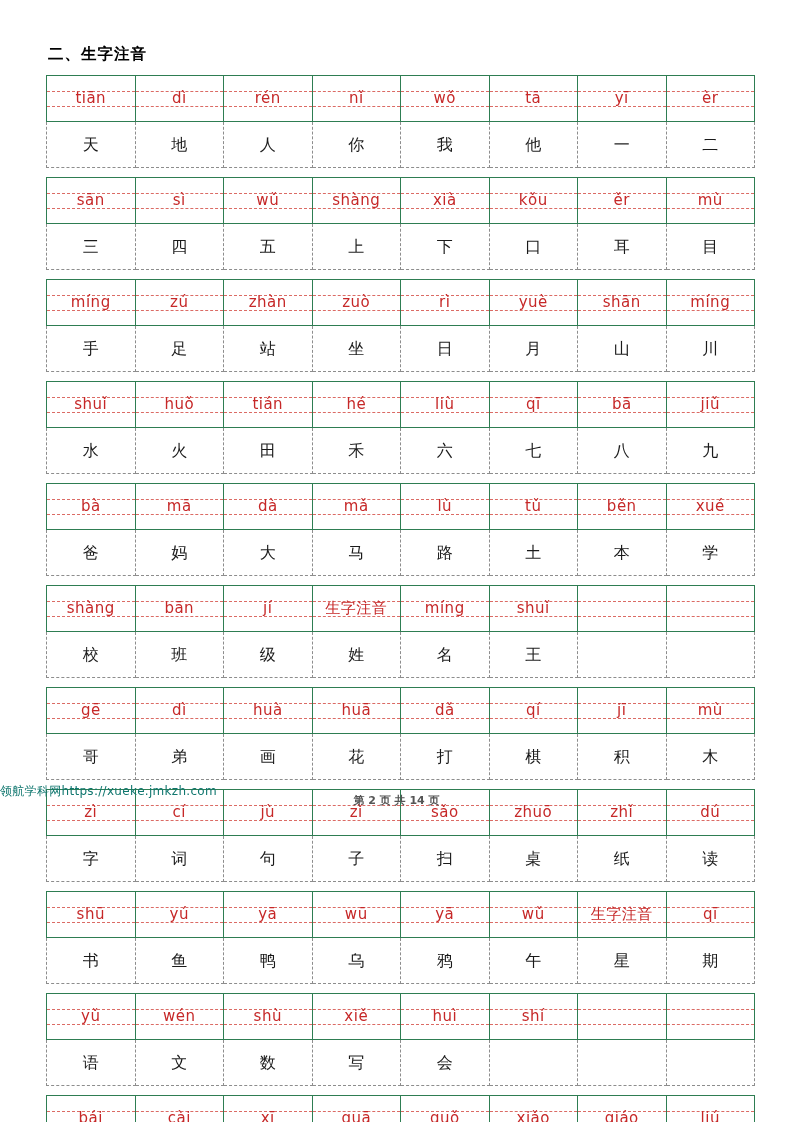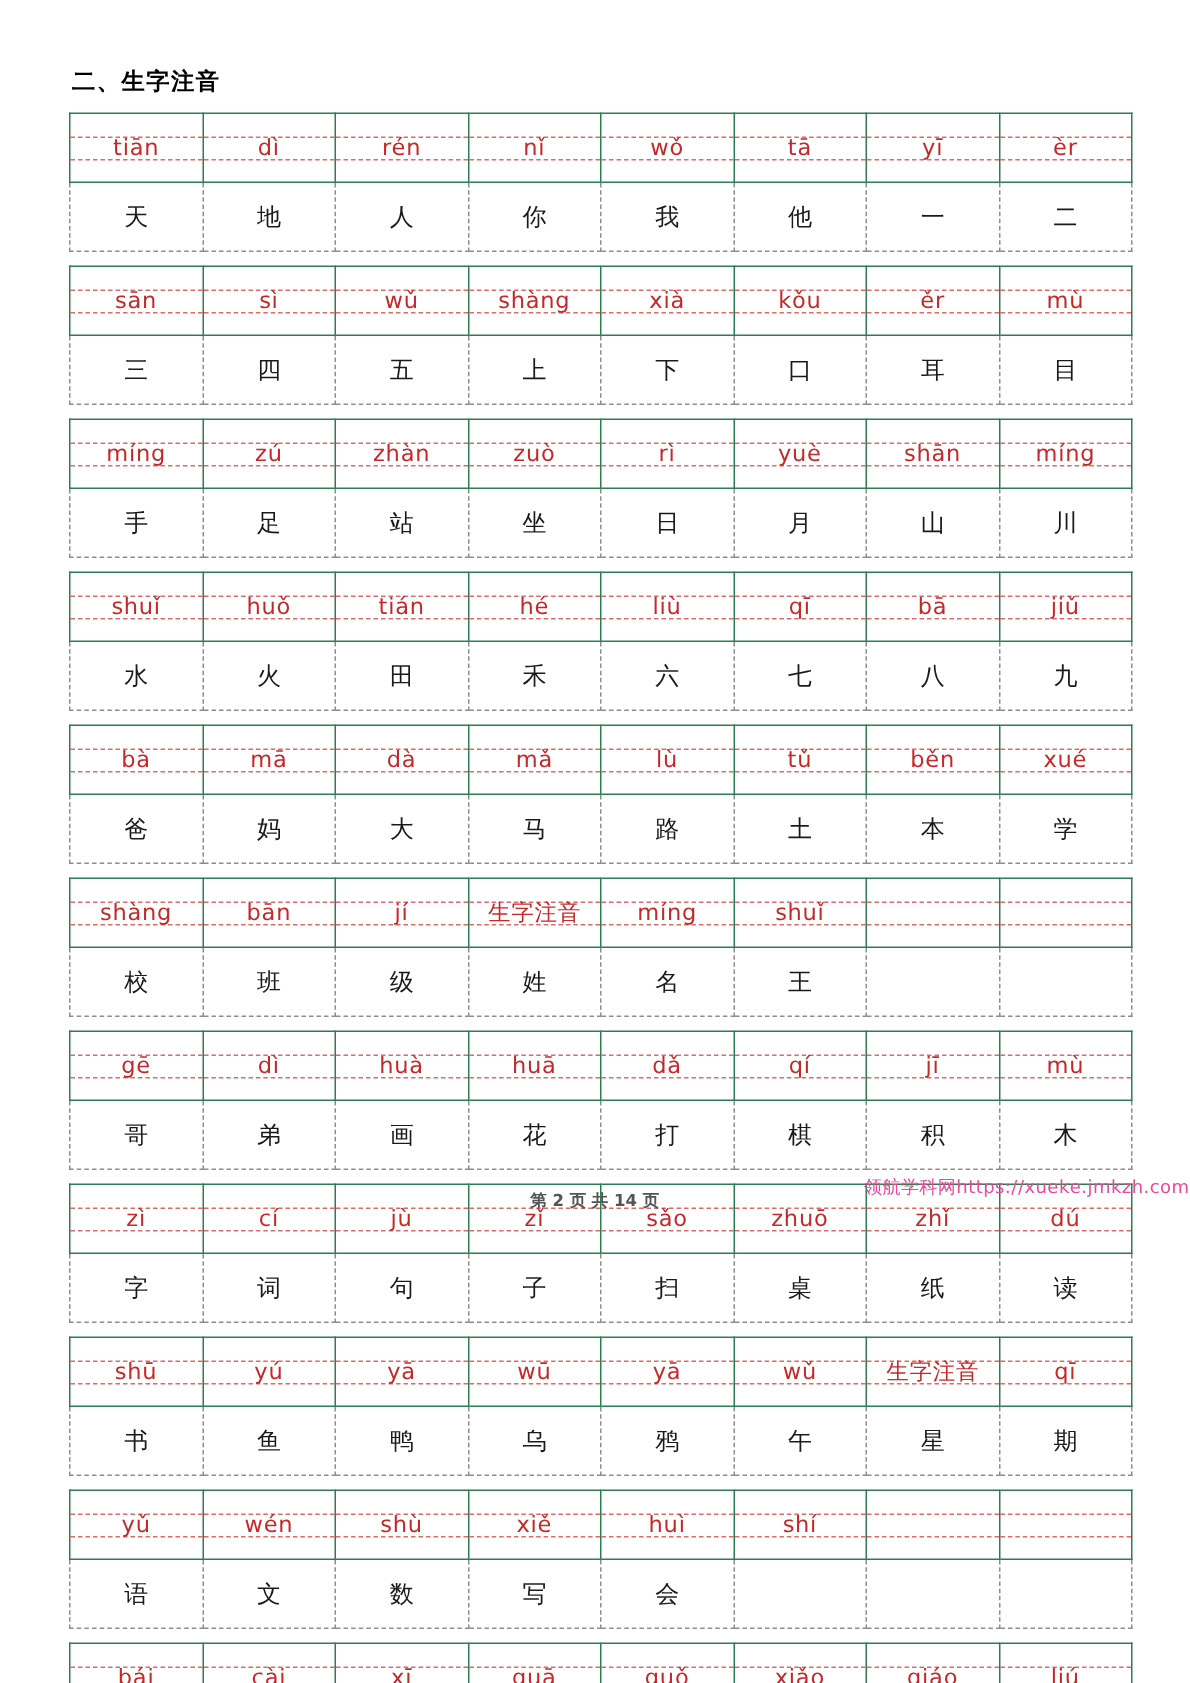--- a/index.html
+++ b/index.html
@@ -95,24 +95,24 @@
     text-align: center;
     font-family: "DejaVu Sans", sans-serif;
     font-size: 11px;
     color: #555;
     font-weight: bold;
   }
   .watermark {
     position: absolute;
     left: 0; right: 0;
     bottom: 28px;
-    text-align: right;
+    text-align: left;
     font-family: "DejaVu Sans", sans-serif;
     font-size: 12px;
-    color: #ec4899;
+    color: #0f766e;
     letter-spacing: .3px;
   }
 </style>
 </head>
 <body>
 
 <div class="page">
 
   <div class="section-title">二、生字注音</div>
 

